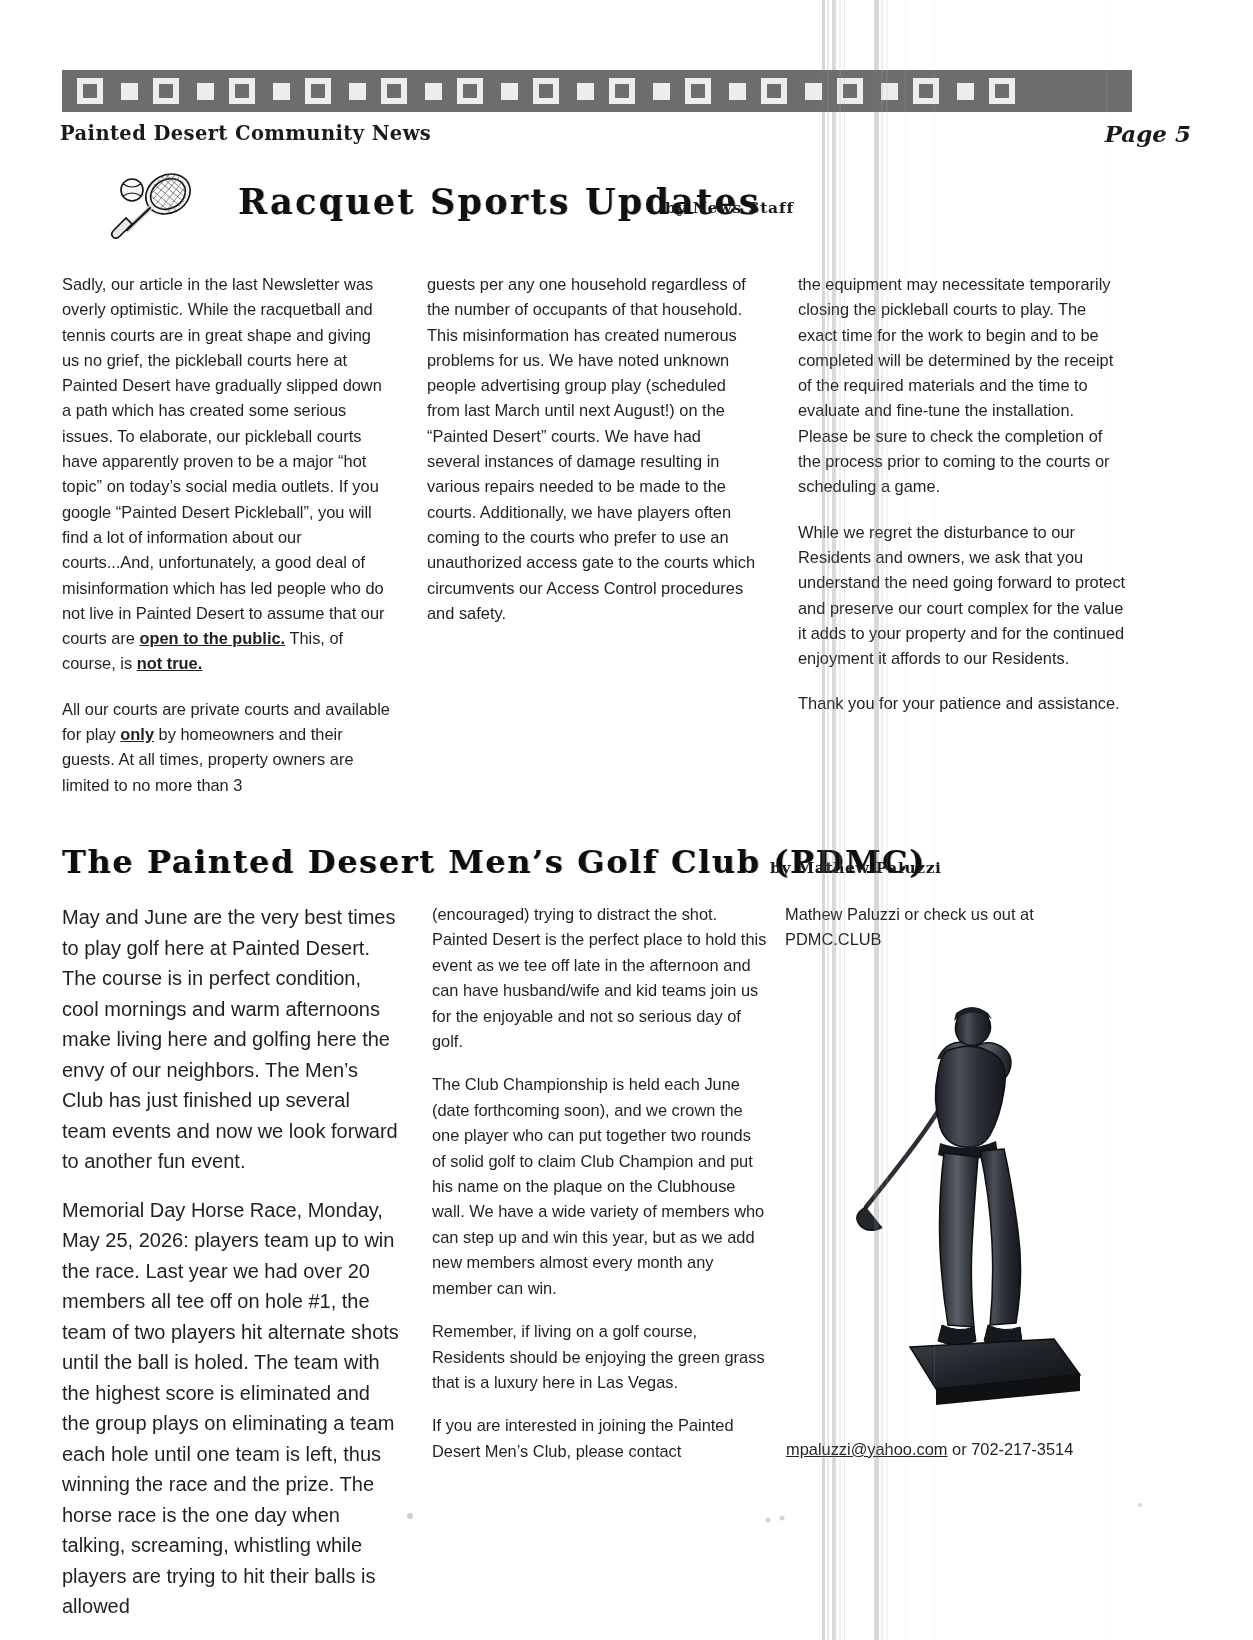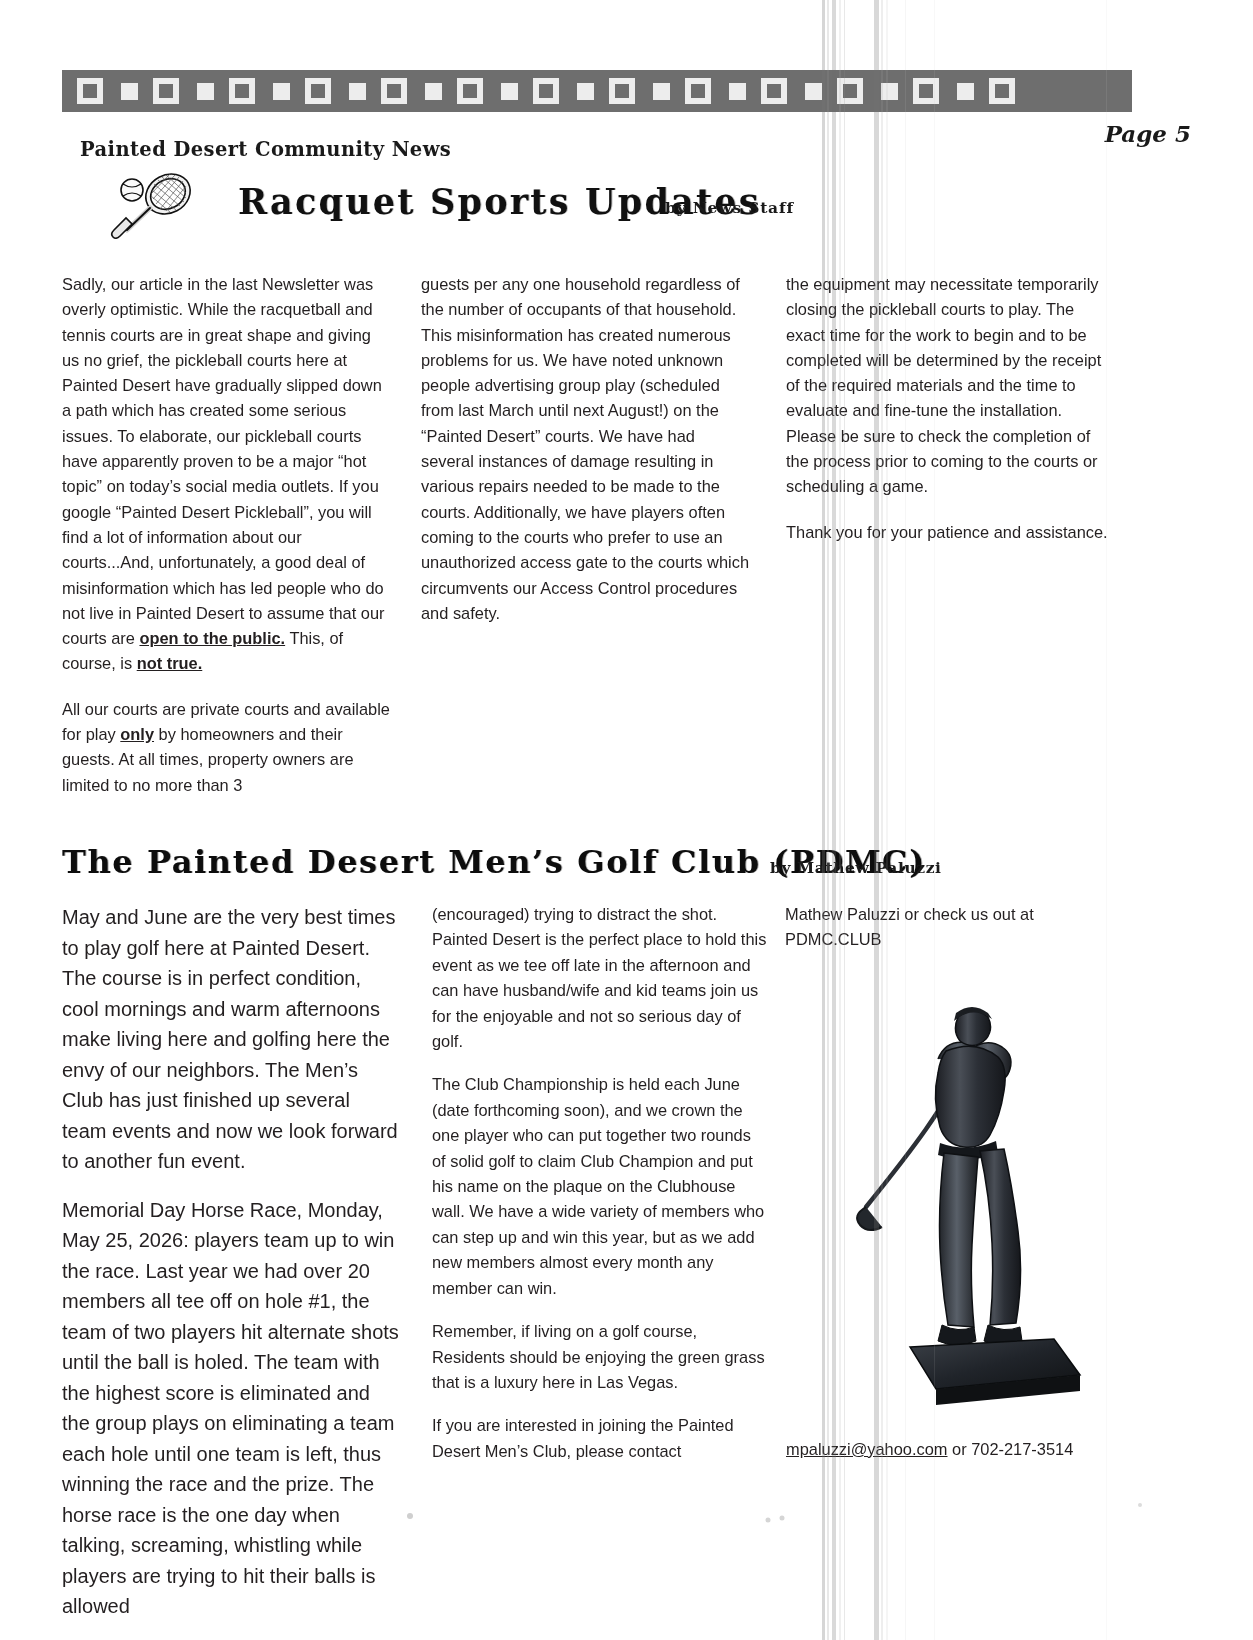--- a/index.html
+++ b/index.html
@@ -25,23 +25,23 @@
   }
   .band .sq{
     background:#ededed;flex:0 0 auto;
   }
   .band .sq.big{width:26px;height:26px;margin-left:15px;}
   .band .sq.big i{display:block;width:14px;height:14px;margin:6px;background:#6e6e6e;}
   .band .sq.small{width:17px;height:17px;margin-left:18px;}
 
   
   .masthead{
-    position:absolute;left:80px;top:122px;
-    font-family:"DejaVu Serif", serif;font-weight:bold;
-    font-size:19.5px;letter-spacing:.4px;color:#1a1a1a;margin-top:16px;
+    position:absolute;left:60px;top:122px;
+    font-family:"DejaVu Serif", serif;font-weight:bold;
+    font-size:19.5px;letter-spacing:.4px;color:#1a1a1a;
   }
   .pagenum{
     position:absolute;right:62px;top:120px;
     font-family:"DejaVu Serif", serif;font-style:italic;font-weight:bold;
     font-size:23px;color:#1a1a1a;
   }
 
   
   .racquet-icon{position:absolute;left:80px;top:168px;width:130px;height:72px;}
   .headline-1{
@@ -52,21 +52,21 @@
   }
   .byline-1{
     position:absolute;left:665px;top:198px;
     font-family:"DejaVu Serif", serif;font-weight:bold;
     font-size:15.5px;letter-spacing:.8px;color:#1a1a1a;
   }
 
   
   .cols{
     position:absolute;left:62px;top:272px;width:1070px;
-    display:flex;gap:2px;
+    display:flex;gap:8px;
   }
   .col{width:330px;}
   .col.c2{margin-left:27px;}
   .col.c3{margin-left:33px;}
   .col p{
     margin:0 0 20px 0;
     font-size:16.4px;line-height:25.3px;color:#231f20;
     text-align:left;
   }
   .col p:last-child{margin-bottom:0;}
@@ -203,20 +203,21 @@
   <div class="cols">
     <div class="col c1">
       <p><span>Sadly, our article in the last Newsletter was overly optimistic. While the racquetball and tennis courts are in great shape and giving us no grief, the pickleball courts here at Painted Desert have gradually slipped down a path which has created some serious issues. To elaborate, our pickleball courts have apparently proven to be a major “hot topic” on today’s social media outlets. If you google “Painted Desert Pickleball”, you will find a lot of information about our courts...And, unfortunately, a good deal of misinformation which has led people who do not live in Painted Desert to assume that our courts are </span><b class="u">open to the public.</b><span> This, of course, is </span><b class="u">not true.</b></p>
       <p><span>All our courts are private courts and available for play </span><b class="u">only</b><span> by homeowners and their guests. At all times, property owners are limited to no more than 3</span></p>
     </div>
     <div class="col c2">
       <p>guests per any one household regardless of the number of occupants of that household. This misinformation has created numerous problems for us. We have noted unknown people advertising group play (scheduled from last March until next August!) on the “Painted Desert” courts. We have had several instances of damage resulting in various repairs needed to be made to the courts. Additionally, we have players often coming to the courts who prefer to use an unauthorized access gate to the courts which circumvents our Access Control procedures and safety.</p>
     </div>
     <div class="col c3">
       <p>the equipment may necessitate temporarily closing the pickleball courts to play. The exact time for the work to begin and to be completed will be determined by the receipt of the required materials and the time to evaluate and fine-tune the installation. Please be sure to check the completion of the process prior to coming to the courts or scheduling a game.</p>
+      <p>While we regret the disturbance to our Residents and owners, we ask that you understand the need going forward to protect and preserve our court complex for the value it adds to your property and for the continued enjoyment it affords to our Residents.</p>
       <p>Thank you for your patience and assistance.</p>
     </div>
   </div>
 
   <div class="headline-2">The Painted Desert Men’s Golf Club (PDMC)</div>
   <div class="byline-2">by Mathew Paluzzi</div>
 
   <div class="cols2">
     <div class="g1">
       <p>May and June are the very best times to play golf here at Painted Desert. The course is in perfect condition, cool mornings and warm afternoons make living here and golfing here the envy of our neighbors.  The Men’s Club has just finished up several team events and now we look forward to another fun event.</p>

